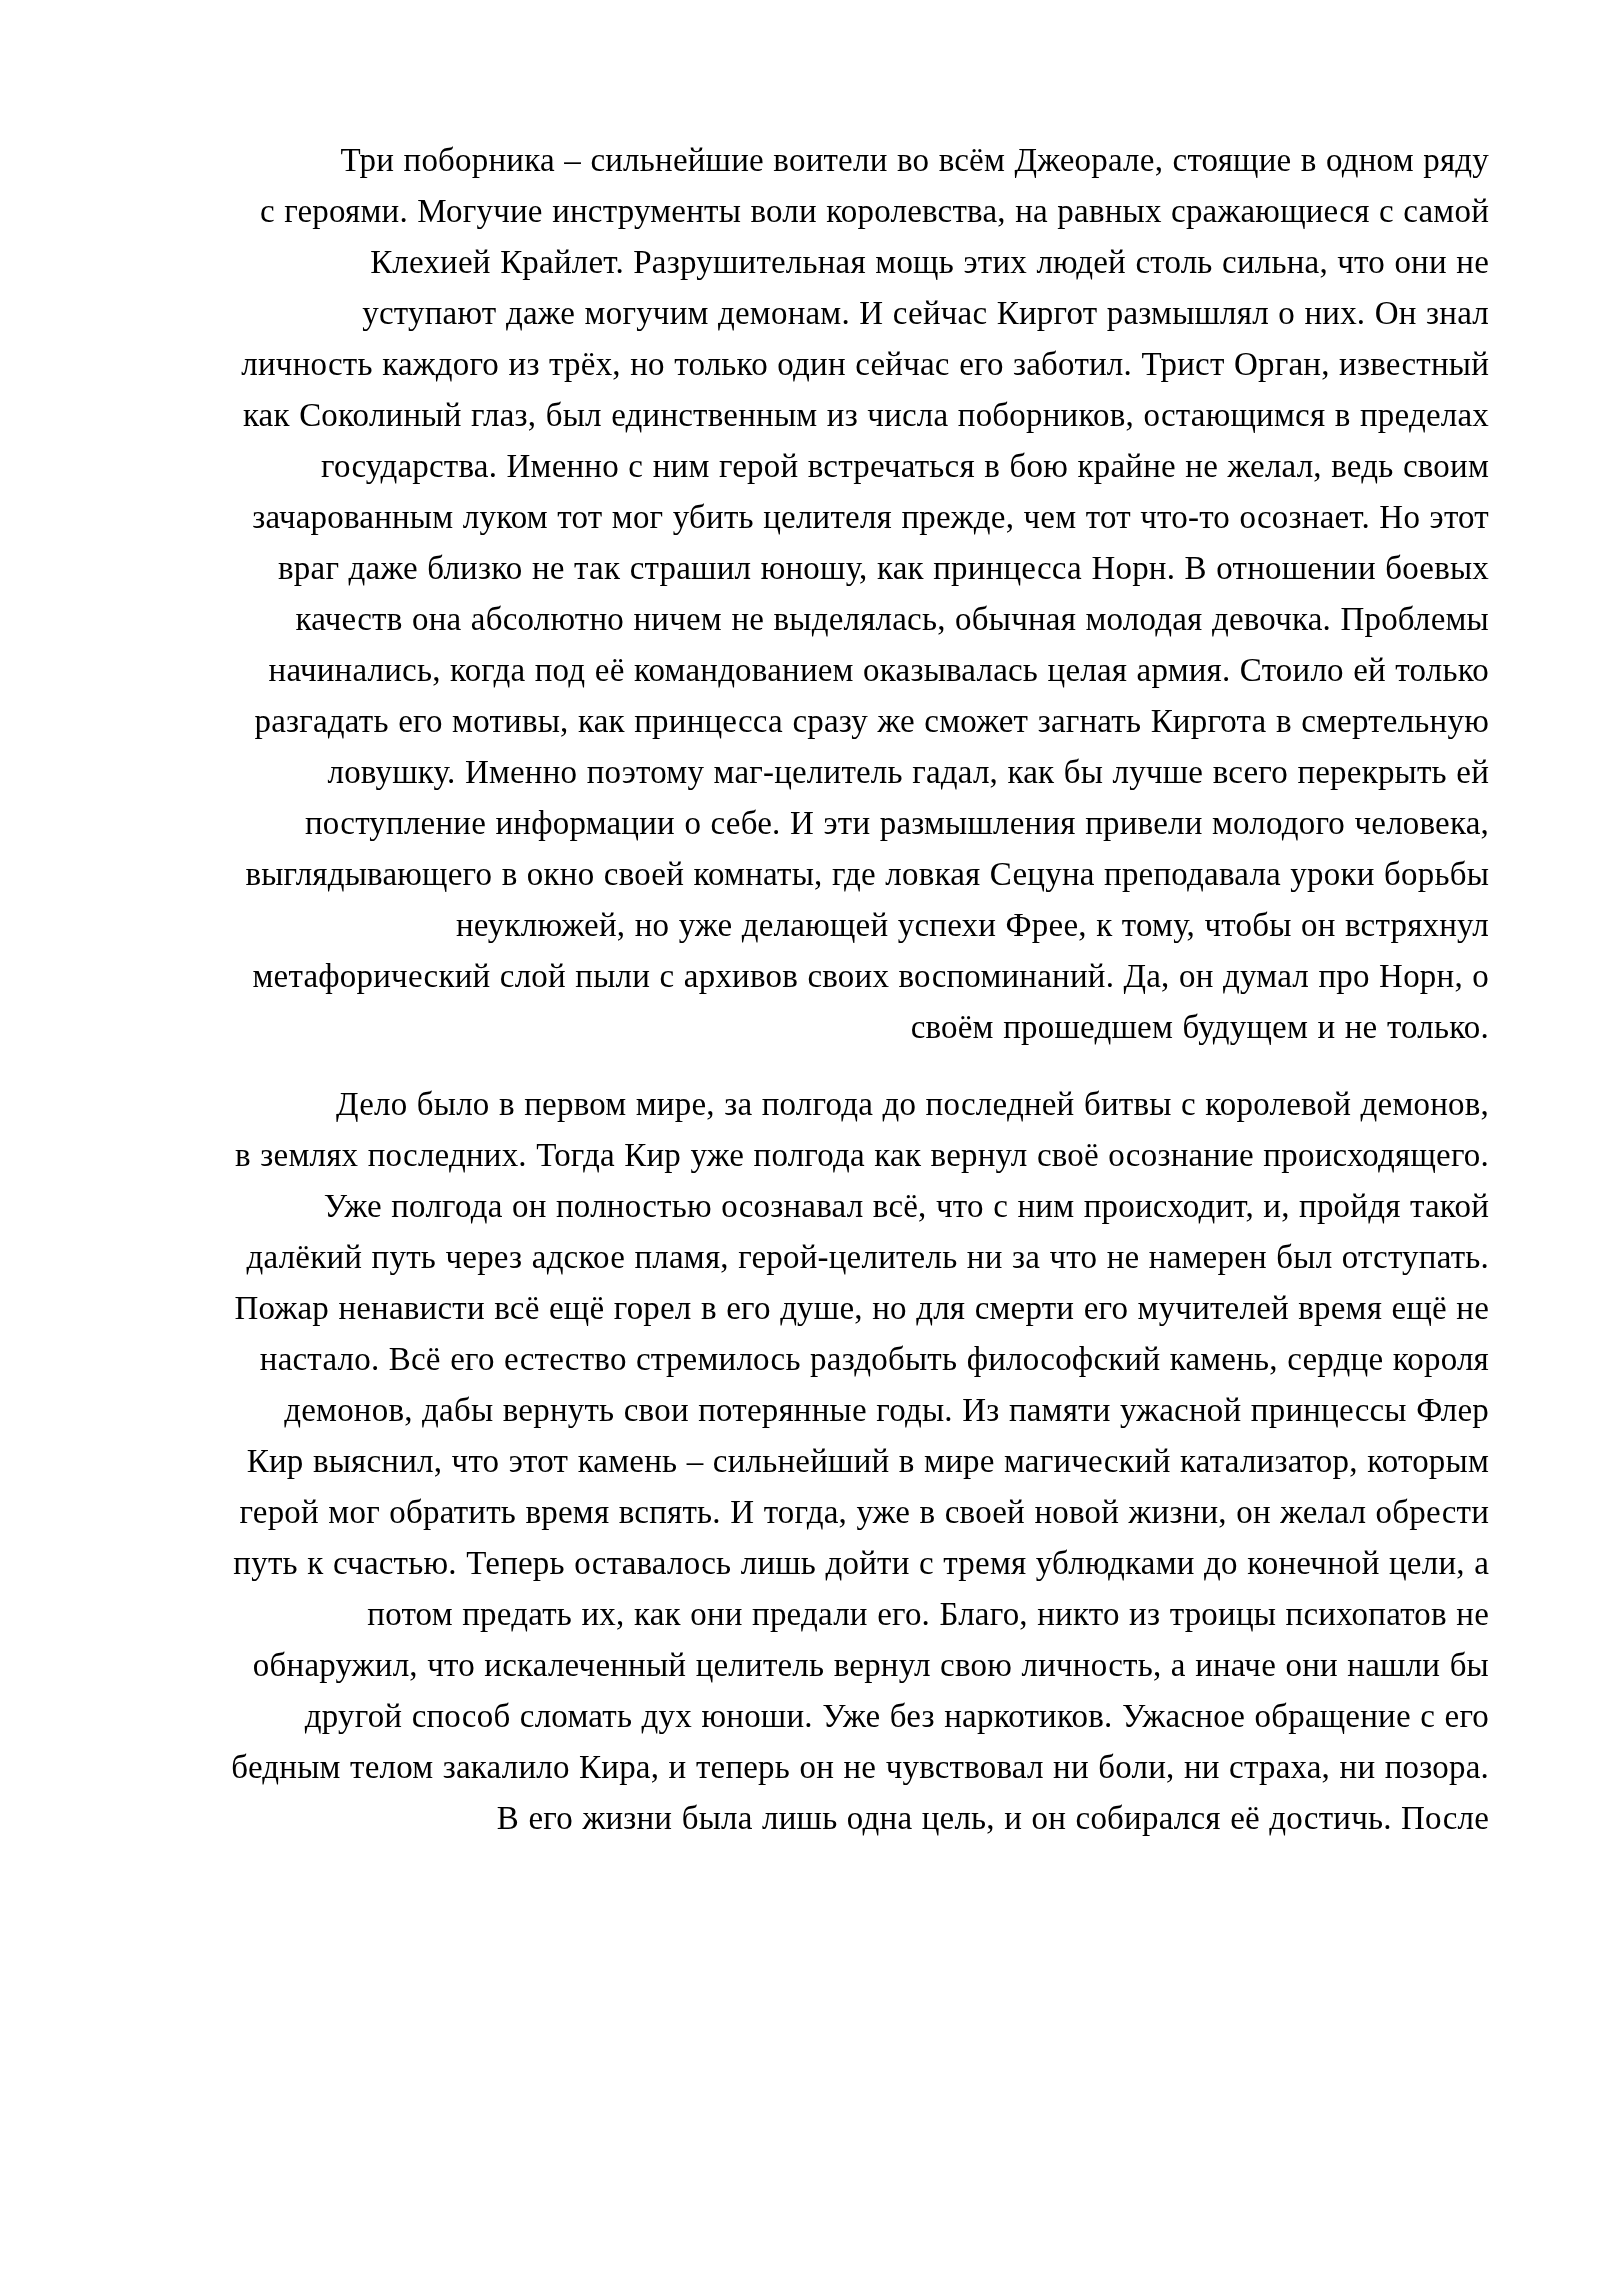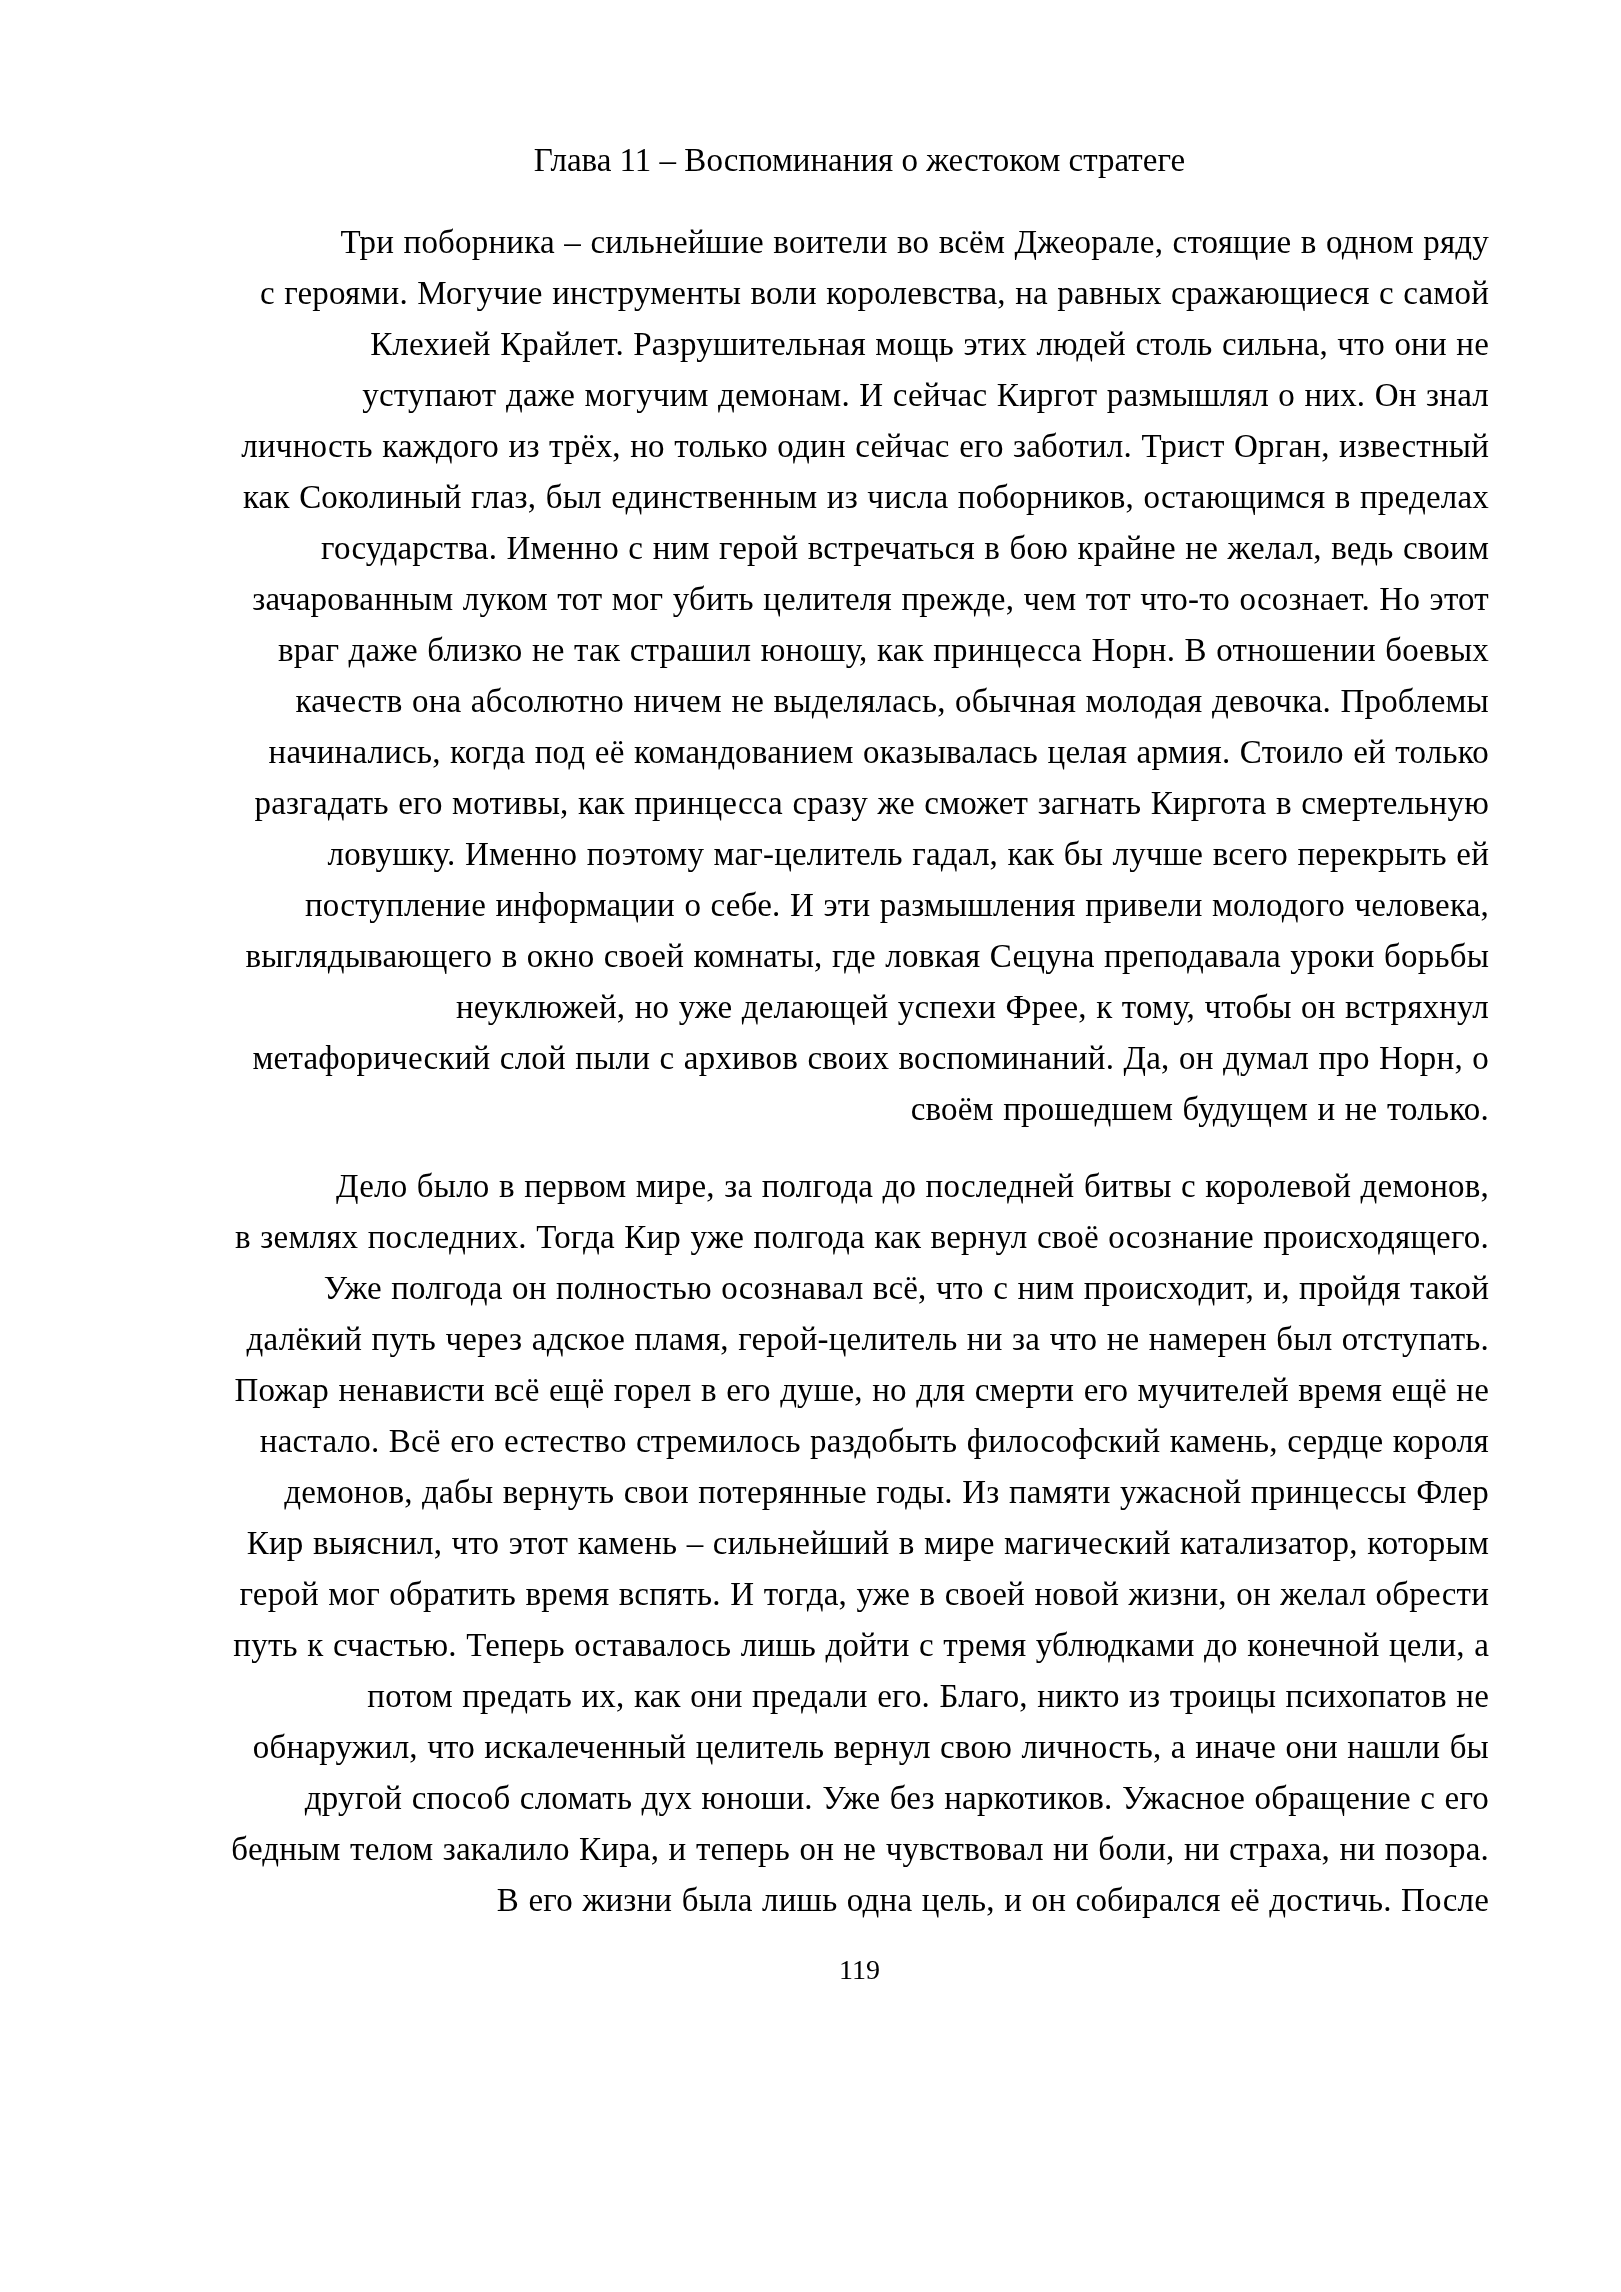--- a/index.html
+++ b/index.html
@@ -41,21 +41,19 @@
     font-size: 28px;
     line-height: 37px;
     text-align: center;
     margin-top: 3.9px;
   }
 </style>
 </head>
 <body>
 
 <div class="page">
-  <h1 class="chapter-title">Глава 11 – Воспоминания о жестоком стратеге</h1>
 
   <p class="para">Три поборника – сильнейшие воители во всём Джеорале, стоящие в одном ряду с героями. Могучие инструменты воли королевства, на равных сражающиеся с самой Клехией Крайлет. Разрушительная мощь этих людей столь сильна, что они не уступают даже могучим демонам. И сейчас Киргот размышлял о них. Он знал личность каждого из трёх, но только один сейчас его заботил. Трист Орган, известный как Соколиный глаз, был единственным из числа поборников, остающимся в пределах государства. Именно с ним герой встречаться в бою крайне не желал, ведь своим зачарованным луком тот мог убить целителя прежде, чем тот что-то осознает. Но этот враг даже близко не так страшил юношу, как принцесса Норн. В отношении боевых качеств она абсолютно ничем не выделялась, обычная молодая девочка. Проблемы начинались, когда под её командованием оказывалась целая армия. Стоило ей только разгадать его мотивы, как принцесса сразу же сможет загнать Киргота в смертельную ловушку. Именно поэтому маг-целитель гадал, как бы лучше всего перекрыть ей поступление информации о себе. И эти размышления привели молодого человека, выглядывающего в окно своей комнаты, где ловкая Сецуна преподавала уроки борьбы неуклюжей, но уже делающей успехи Фрее, к тому, чтобы он встряхнул метафорический слой пыли с архивов своих воспоминаний. Да, он думал про Норн, о своём прошедшем будущем и не только.</p>
 
   <p class="para">Дело было в первом мире, за полгода до последней битвы с королевой демонов, в землях последних. Тогда Кир уже полгода как вернул своё осознание происходящего. Уже полгода он полностью осознавал всё, что с ним происходит, и, пройдя такой далёкий путь через адское пламя, герой-целитель ни за что не намерен был отступать. Пожар ненависти всё ещё горел в его душе, но для смерти его мучителей время ещё не настало. Всё его естество стремилось раздобыть философский камень, сердце короля демонов, дабы вернуть свои потерянные годы. Из памяти ужасной принцессы Флер Кир выяснил, что этот камень – сильнейший в мире магический катализатор, которым герой мог обратить время вспять. И тогда, уже в своей новой жизни, он желал обрести путь к счастью. Теперь оставалось лишь дойти с тремя ублюдками до конечной цели, а потом предать их, как они предали его. Благо, никто из троицы психопатов не обнаружил, что искалеченный целитель вернул свою личность, а иначе они нашли бы другой способ сломать дух юноши. Уже без наркотиков. Ужасное обращение с его бедным телом закалило Кира, и теперь он не чувствовал ни боли, ни страха, ни позора. В его жизни была лишь одна цель, и он собирался её достичь. После</p>
 
-  <div class="page-number">119</div>
 </div>
 
 
 </body></html>

